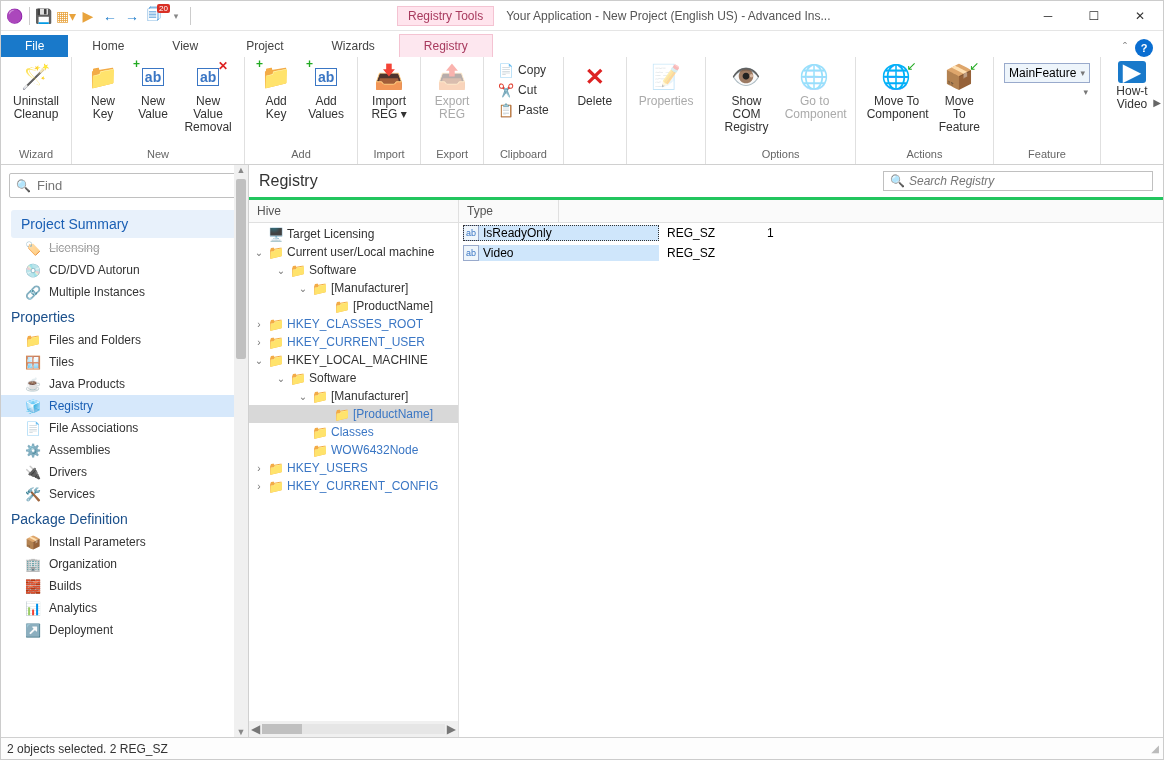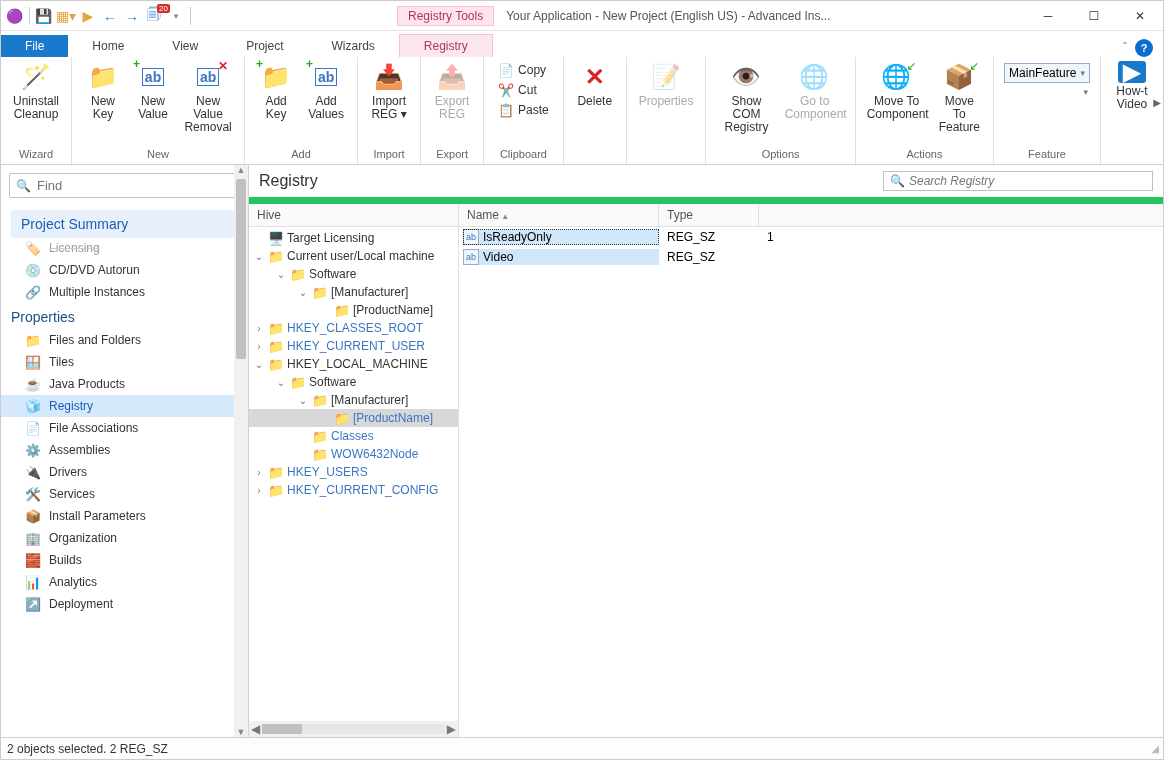--- a/index.html
+++ b/index.html
@@ -42,21 +42,21 @@
 .navitem.sel{background:#d6e8fb;color:#1a5fb4}
 .navitem.ps{background:#e8f1fb;color:#1a5fb4;margin:4px 10px;border-radius:3px;padding:6px 10px;font-size:14px}
 .navitem .ico{width:16px;height:16px;display:flex;align-items:center;justify-content:center;font-size:13px}
 .leftscroll{position:absolute;right:0;top:0;bottom:0;width:14px;background:#f0f0f0}
 .leftscroll .thumb{position:absolute;left:2px;right:2px;background:#c0c0c0;border-radius:2px}
 .content{flex:1;display:flex;flex-direction:column;min-width:0}
 .content-hdr{display:flex;align-items:center;padding:6px 10px;gap:10px}
 .content-hdr h2{font-size:16px;font-weight:400;color:#333;flex:1}
 .searchreg{border:1px solid #c0c0c0;display:flex;align-items:center;padding:2px 6px;width:270px;gap:4px}
 .searchreg input{border:none;outline:none;flex:1;font-style:italic;color:#888}
-.split{flex:1;display:flex;min-height:0;border-top:7px solid #22c55e}
+.split{flex:1;display:flex;min-height:0;border-top:3px solid #22c55e}
 .treewrap{width:210px;display:flex;flex-direction:column;border-right:1px solid #e0e0e0;min-height:0}
 .treecol{padding:4px 8px;color:#555;border-bottom:1px solid #e0e0e0;background:#fafafa}
 .tree{flex:1;overflow:hidden;padding:2px 0}
 .tnode{display:flex;align-items:center;gap:3px;padding:1px 2px;white-space:nowrap;cursor:pointer;color:#333}
 .tnode .exp{width:12px;text-align:center;color:#777;font-size:10px}
 .tnode .fico{width:16px;height:16px;display:flex;align-items:center;justify-content:center;font-size:13px}
 .tnode.link{color:#3a76c4}
 .tnode.selnode{background:#d8d8d8}
 .tnode.selnode .txt{color:#3a76c4}
 .treehs{height:16px;background:#f0f0f0;display:flex;align-items:center;justify-content:space-between;padding:0 2px;color:#777;font-size:10px}
@@ -324,20 +324,21 @@
           <span>Assemblies</span>
         </div>
       <div class="navitem">
           <span class="ico">🔌</span>
           <span>Drivers</span>
         </div>
       <div class="navitem">
           <span class="ico">🛠️</span>
           <span>Services</span>
         </div>
+      <div class="navhdr">Package Definition</div>
       <div class="navitem">
           <span class="ico">📦</span>
           <span>Install Parameters</span>
         </div>
       <div class="navitem">
           <span class="ico">🏢</span>
           <span>Organization</span>
         </div>
       <div class="navitem">
           <span class="ico">🧱</span>
@@ -452,21 +453,20 @@
             <span>◀</span>
             <div class="track">
               <div class="thumb"></div>
             </div>
             <span>▶</span>
           </div>
       </div>
 
       <div class="listwrap">
         <div class="cols">
-          <div class="col sorted" style="width:200px">Name</div>
           <div class="col" style="width:100px">Type</div>
         </div>
         <div class="rows" id="rows">
             <div class="row">
               <div class="cell" style="width:200px;padding:0 0 0 4px">
                 <span class="rowname focus">
                   <span class="abico">ab</span>
                   <span>IsReadyOnly</span>
                 </span>
               </div>

